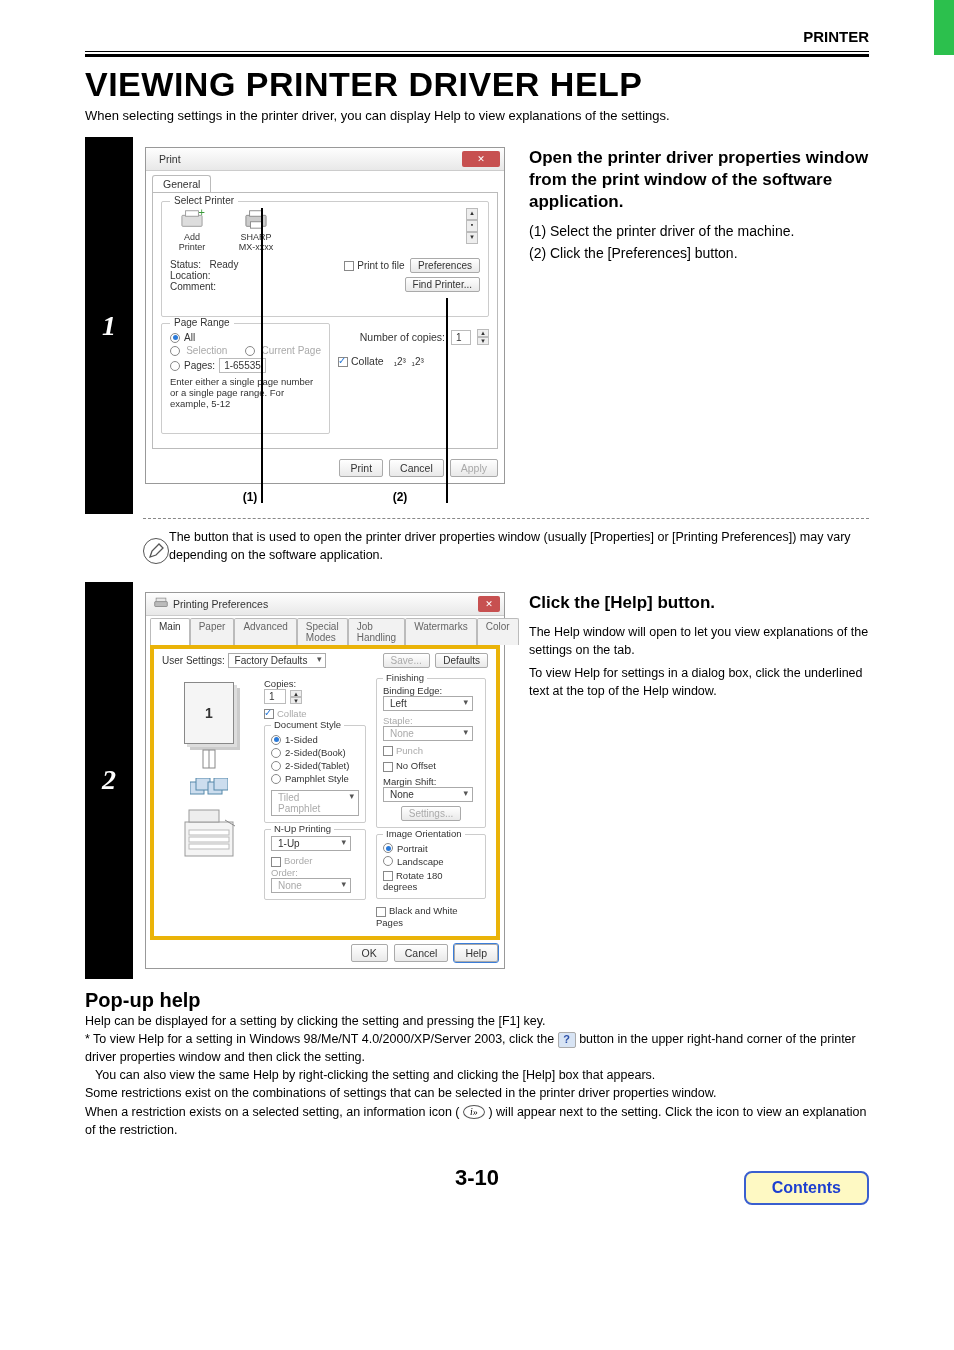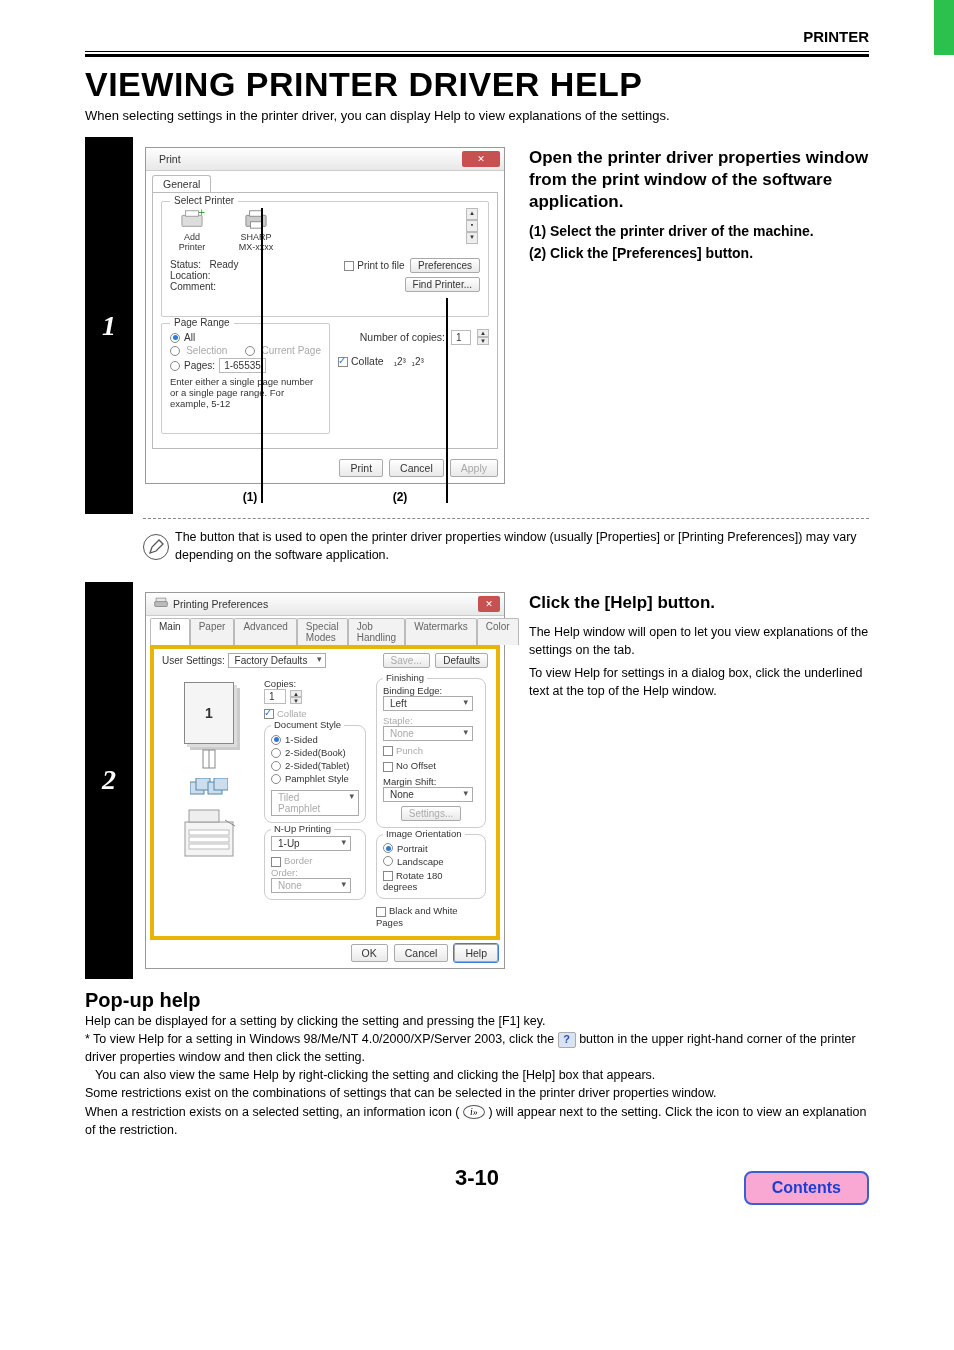--- a/index.html
+++ b/index.html
@@ -51,28 +51,28 @@
   }
   .step-body {
     flex: 1;
     display: flex;
     padding: 10px 0 10px 12px;
     gap: 24px;
   }
   .screenshot-col { width: 360px; flex-shrink: 0; }
   .explain-col { flex: 1; font-size: 14px; }
   .explain-title { font-weight: bold; font-size: 17px; line-height: 1.3; margin-bottom: 10px; }
-  .substep { font-weight: bold; font-size: 14px; margin-bottom: 6px; }
+  .substep { font-weight: normal; font-size: 14px; margin-bottom: 6px; }
   .explain-p { font-size: 12.5px; line-height: 1.4; margin-bottom: 6px; }
   .dashed-sep {
     border: none;
     border-top: 1px dashed #888;
     margin: 4px 0 10px 58px;
   }
-  .note-row { display: flex; align-items: center; gap: 6px; padding-left: 58px; margin-bottom: 18px; }
+  .note-row { display: flex; align-items: flex-end; gap: 0; padding-left: 58px; margin-bottom: 18px; }
   .note-icon {
     width: 26px; height: 26px; border: 1.6px solid #555; border-radius: 50%;
     display: flex; align-items: center; justify-content: center;
     flex-shrink: 0;
   }
   .note-text { font-size: 12.5px; line-height: 1.4; }
 
   
   .dlg {
     border: 1px solid #999;
@@ -155,21 +155,21 @@
   .dlg2-tab { padding:2px 8px; border:1px solid #bbb; border-bottom:none; background:#fff; border-radius:2px 2px 0 0;}
   .dlg2-tab.inactive { background:#f2f2f2; color:#666; }
   .dlg2-row { display:flex; justify-content:space-between; align-items:center; padding:4px 8px; font-size:10px;}
   .combo { border:1px solid #aaa; background:#fff; padding:1px 18px 1px 6px; font-size:10px; position:relative; display:inline-block; min-width:90px;}
   .combo::after { content:"▾"; position:absolute; right:4px; top:0; font-size:9px; color:#555;}
   .pref-body { display:flex; gap:10px; padding:6px 10px 8px 10px; font-size:10px;}
   .pref-left { width: 90px; }
   .pref-mid { flex:1; }
   .pref-right { width: 110px; }
   .paper-icon { width:50px; height:62px; border:1.5px solid #888; background:#f5f5f5; margin:4px auto; display:flex; align-items:center; justify-content:center; font-size:14px; font-weight:bold; box-shadow: 3px 3px 0 #ddd, 6px 6px 0 #ccc;}
-  .grp { border:1px solid #ccc; padding:6px 6px 6px 6px; margin-bottom:6px; position:relative; border-radius:8px;}
+  .grp { border:1px solid #ccc; padding:6px 6px 6px 6px; margin-bottom:6px; position:relative; border-radius:2px;}
   .grp .lg { position:absolute; top:-7px; left:6px; background:#fff; padding:0 3px; font-size:9.5px;}
   .tiny { font-size:9.5px; }
   .disabled { color:#aaa;justify-content:space-between; }
 
   
   h2.sub { font-size: 20px; font-weight: bold; margin-top: 10px; }
   .body-p { font-size: 12.5px; line-height: 1.45; }
   .inline-icon {
     display:inline-flex; width:18px; height:16px; border:1px solid #aaa;
     background:#d8e4f4; align-items:center; justify-content:center;
@@ -179,21 +179,21 @@
   .inline-info-icon {
     display:inline-flex; width:22px; height:14px; border:1.5px solid #555;
     border-radius:50%; align-items:center; justify-content:center;
     vertical-align:middle; font-size:10px; font-style:italic; font-family:"Times New Roman",serif;
   }
   .page-num { text-align:center; font-size:22px; font-weight:bold; margin-top:26px;}
   .contents-btn {
     position:absolute; right:85px; bottom:26px;
     border:2px solid #3a5fcf; border-radius:8px;
     padding:6px 26px; color:#1d3fd0; font-weight:bold; font-size:16px;
-    background:#f9a8d4;
+    background:#fef9c3;
   }
 </style>
 </head>
 <body>
 <div class="green-strip"></div>
 
 <div class="page">
   <div class="header-label">PRINTER</div>
   <div class="thin-rule"></div>
   <div class="thick-rule"></div>

